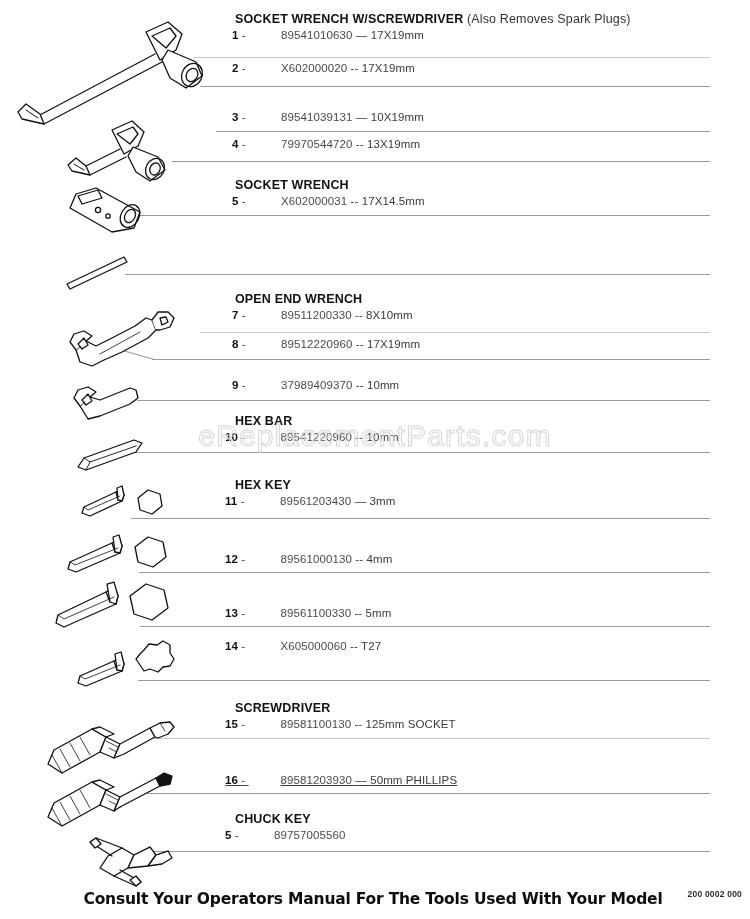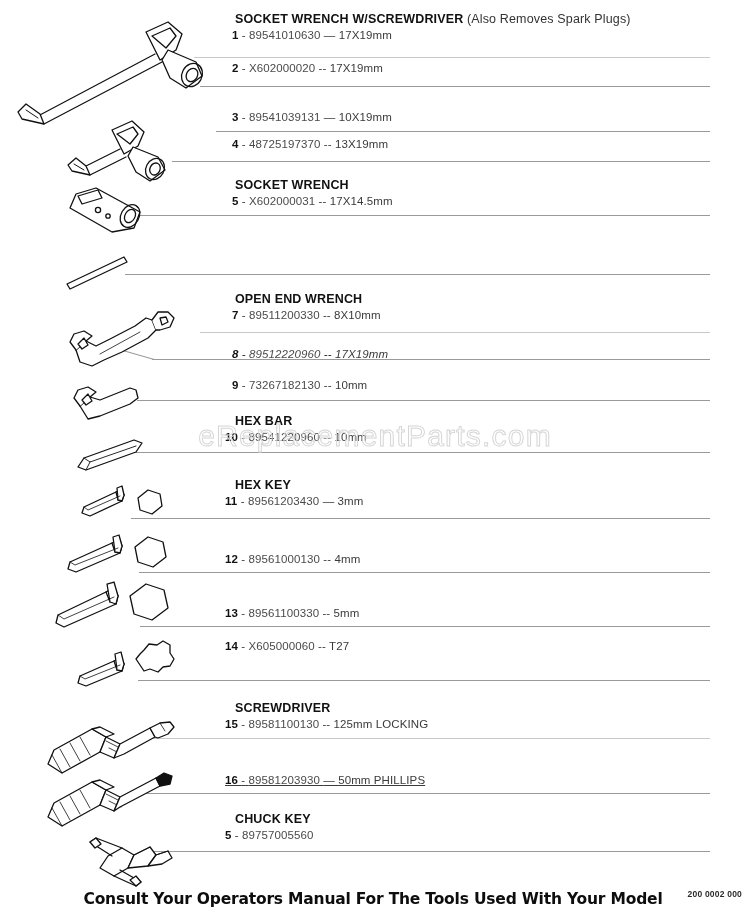--- a/index.html
+++ b/index.html
@@ -66,20 +66,21 @@
     color: #3a3a3a;
     white-space: nowrap;
     letter-spacing: 0.1px;
   }
   .part-line .idx {
     font-weight: bold;
     color: #111111;
   }
   .part-line .pn {
     color: #4a4a4a;
+    margin-left: 32px;
   }
 
   
   .rule {
     position: absolute;
     height: 1px;
     background: #9a9a9a;
     z-index: 2;
   }
   .rule.light { background: #c9c9c9; }
@@ -193,21 +194,21 @@
         <span class="pn">89541039131</span>
         <span>—</span>
         <span>10X19mm</span>
       </div>
     </div>
 
     <div class="row" style="top:138px;">
       <div class="part-line">
         <span class="idx">4</span>
         <span>-</span>
-        <span class="pn">48725197370</span>
+        <span class="pn">79970544720</span>
         <span>--</span>
         <span>13X19mm</span>
       </div>
     </div>
 
     <div class="row" style="top:178px;">
       <div class="group-title">SOCKET WRENCH</div>
       <div class="part-line">
         <span class="idx">5</span>
         <span>-</span>
@@ -222,35 +223,35 @@
       <div class="group-title">OPEN END WRENCH</div>
       <div class="part-line">
         <span class="idx">7</span>
         <span>-</span>
         <span class="pn">89511200330</span>
         <span>--</span>
         <span>8X10mm</span>
       </div>
     </div>
 
-    <div class="row" style="top:348px;font-style:italic;">
+    <div class="row" style="top:338px;">
       <div class="part-line">
         <span class="idx">8</span>
         <span>-</span>
         <span class="pn">89512220960</span>
         <span>--</span>
         <span>17X19mm</span>
       </div>
     </div>
 
     <div class="row" style="top:379px;">
       <div class="part-line">
         <span class="idx">9</span>
         <span>-</span>
-        <span class="pn">73267182130</span>
+        <span class="pn">37989409370</span>
         <span>--</span>
         <span>10mm</span>
       </div>
     </div>
 
     <div class="row" style="top:414px;">
       <div class="group-title">HEX BAR</div>
       <div class="part-line" style="margin-left:-7px;">
         <span class="idx">10</span>
         <span>-</span>
@@ -301,21 +302,21 @@
       </div>
     </div>
 
     <div class="row" style="top:701px;">
       <div class="group-title">SCREWDRIVER</div>
       <div class="part-line" style="margin-left:-7px;">
         <span class="idx">15</span>
         <span>-</span>
         <span class="pn">89581100130</span>
         <span>--</span>
-        <span>125mm LOCKING</span>
+        <span>125mm SOCKET</span>
       </div>
     </div>
 
     <div class="row" style="top:774px;">
       <div class="part-line" style="margin-left:-7px;text-decoration:underline;">
         <span class="idx">16</span>
         <span>-</span>
         <span class="pn">89581203930</span>
         <span>—</span>
         <span>50mm PHILLIPS</span>

